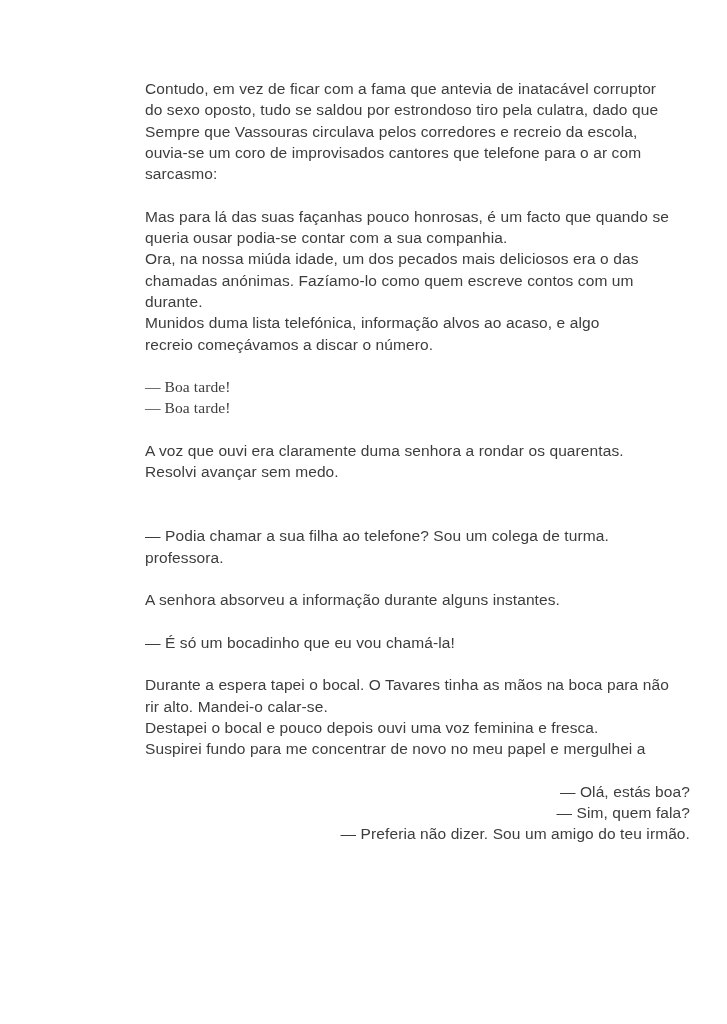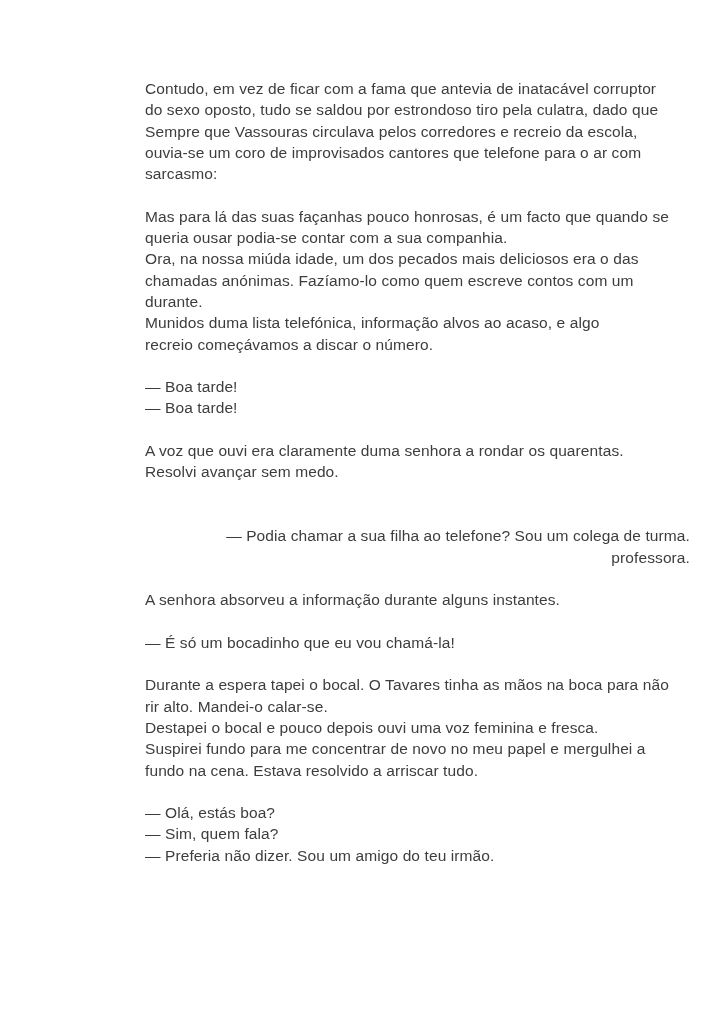--- a/index.html
+++ b/index.html
@@ -52,44 +52,43 @@
       </p>
       <p class="paragraph" style="margin-bottom: 21.3px;">
         <span class="line">Mas para lá das suas façanhas pouco honrosas, é um facto que quando se</span>
         <span class="line">queria ousar podia-se contar com a sua companhia.</span>
         <span class="line">Ora, na nossa miúda idade, um dos pecados mais deliciosos era o das</span>
         <span class="line">chamadas anónimas. Fazíamo-lo como quem escreve contos com um</span>
         <span class="line">durante.</span>
         <span class="line">Munidos duma lista telefónica, informação alvos ao acaso, e algo</span>
         <span class="line">recreio começávamos a discar o número.</span>
       </p>
-      <p class="paragraph" style="margin-bottom: 21.3px;">
+      <p class="paragraph" style="margin-bottom: 21.3px; font-family: Liberation Serif, serif;">
         <span class="line">— Boa tarde!</span>
         <span class="line">— Boa tarde!</span>
       </p>
       <p class="paragraph" style="margin-bottom: 42.6px;">
         <span class="line">A voz que ouvi era claramente duma senhora a rondar os quarentas.</span>
         <span class="line">Resolvi avançar sem medo.</span>
       </p>
-      <p class="paragraph" style="margin-bottom: 21.3px; text-align: right;">
+      <p class="paragraph" style="margin-bottom: 21.3px;">
         <span class="line">— Podia chamar a sua filha ao telefone? Sou um colega de turma.</span>
         <span class="line">professora.</span>
       </p>
       <p class="paragraph" style="margin-bottom: 21.3px;">
         <span class="line">A senhora absorveu a informação durante alguns instantes.</span>
       </p>
       <p class="paragraph" style="margin-bottom: 21.3px;">
         <span class="line">— É só um bocadinho que eu vou chamá-la!</span>
       </p>
       <p class="paragraph" style="margin-bottom: 21.3px;">
         <span class="line">Durante a espera tapei o bocal. O Tavares tinha as mãos na boca para não</span>
         <span class="line">rir alto. Mandei-o calar-se.</span>
         <span class="line">Destapei o bocal e pouco depois ouvi uma voz feminina e fresca.</span>
         <span class="line">Suspirei fundo para me concentrar de novo no meu papel e mergulhei a</span>
-        <span class="line">fundo na cena. Estava resolvido a arriscar tudo.</span>
       </p>
-      <p class="paragraph" style="margin-bottom: 0px;">
+      <p class="paragraph" style="margin-bottom: 0px; text-align: right;">
         <span class="line">— Olá, estás boa?</span>
         <span class="line">— Sim, quem fala?</span>
         <span class="line">— Preferia não dizer. Sou um amigo do teu irmão.</span>
       </p>
     </div>
 </div>
 
 </body></html>

